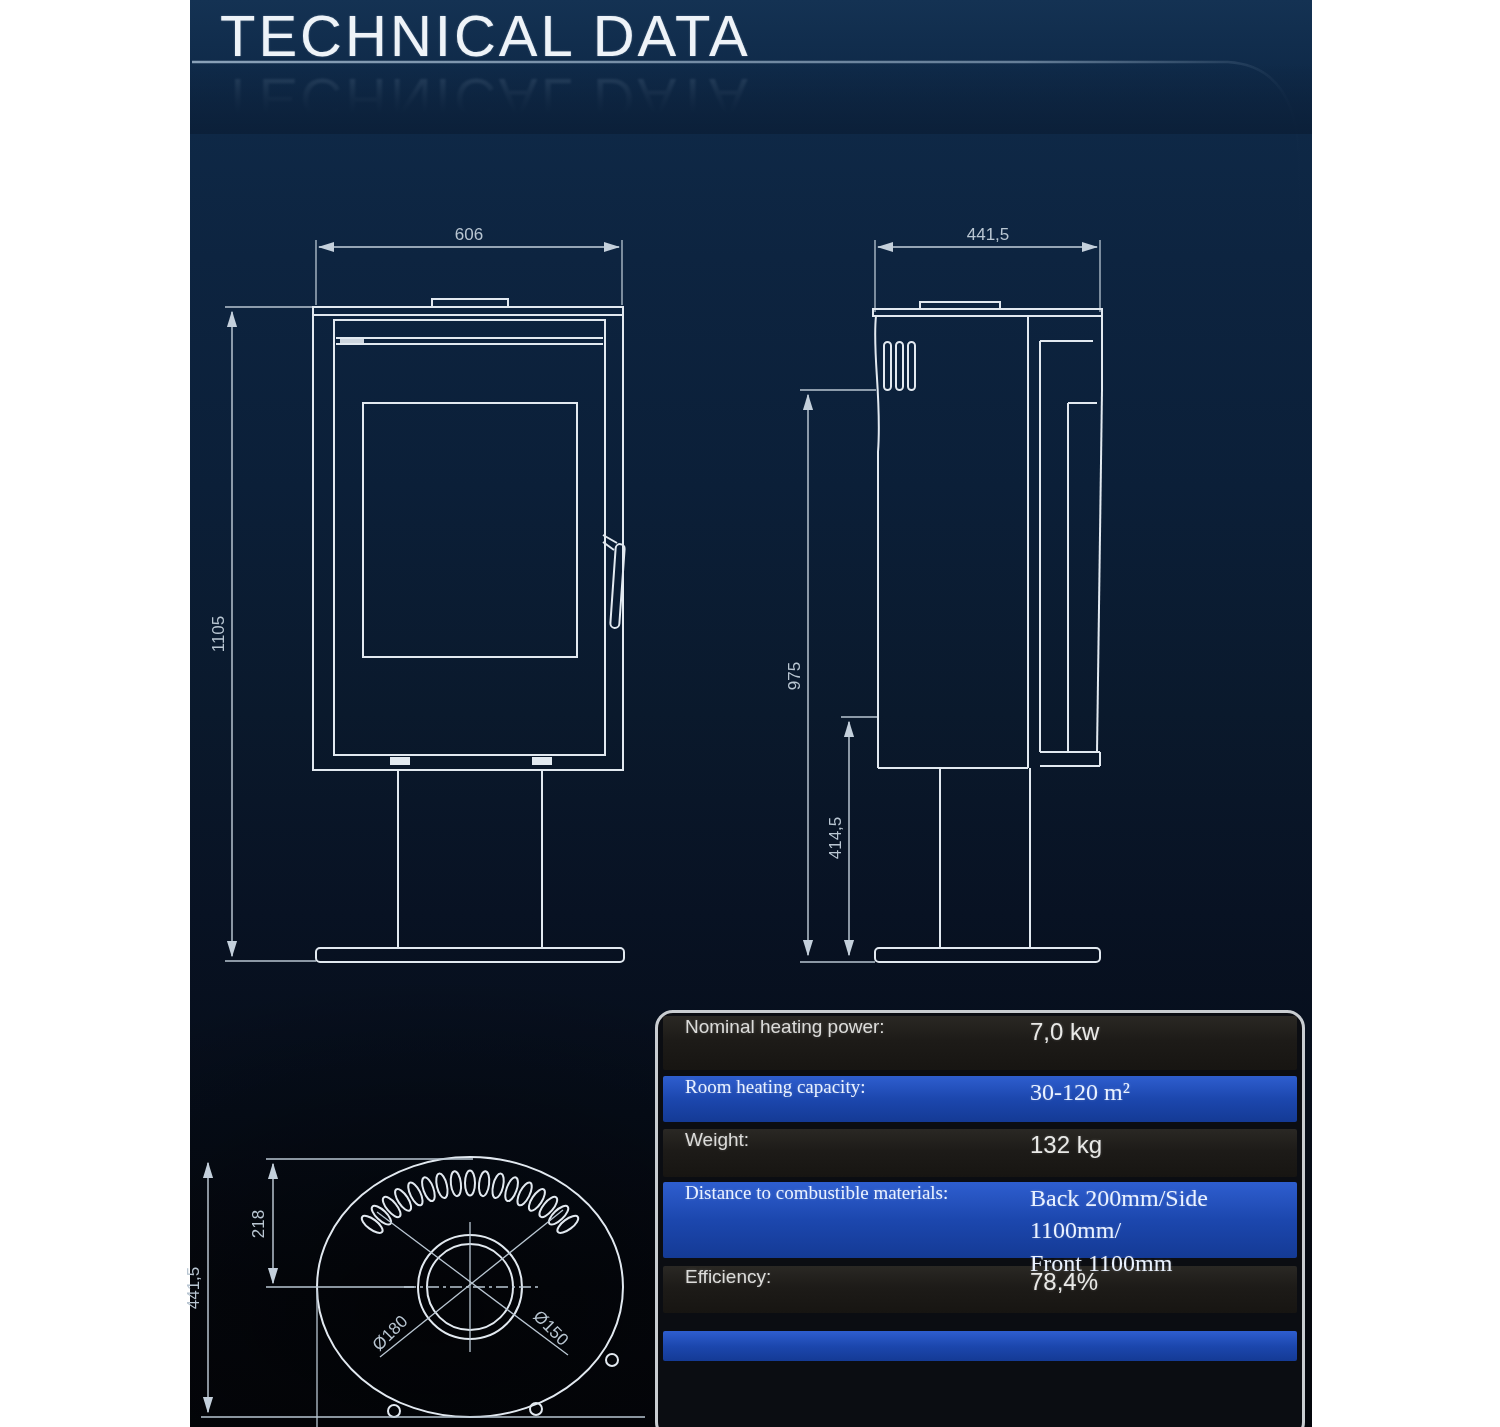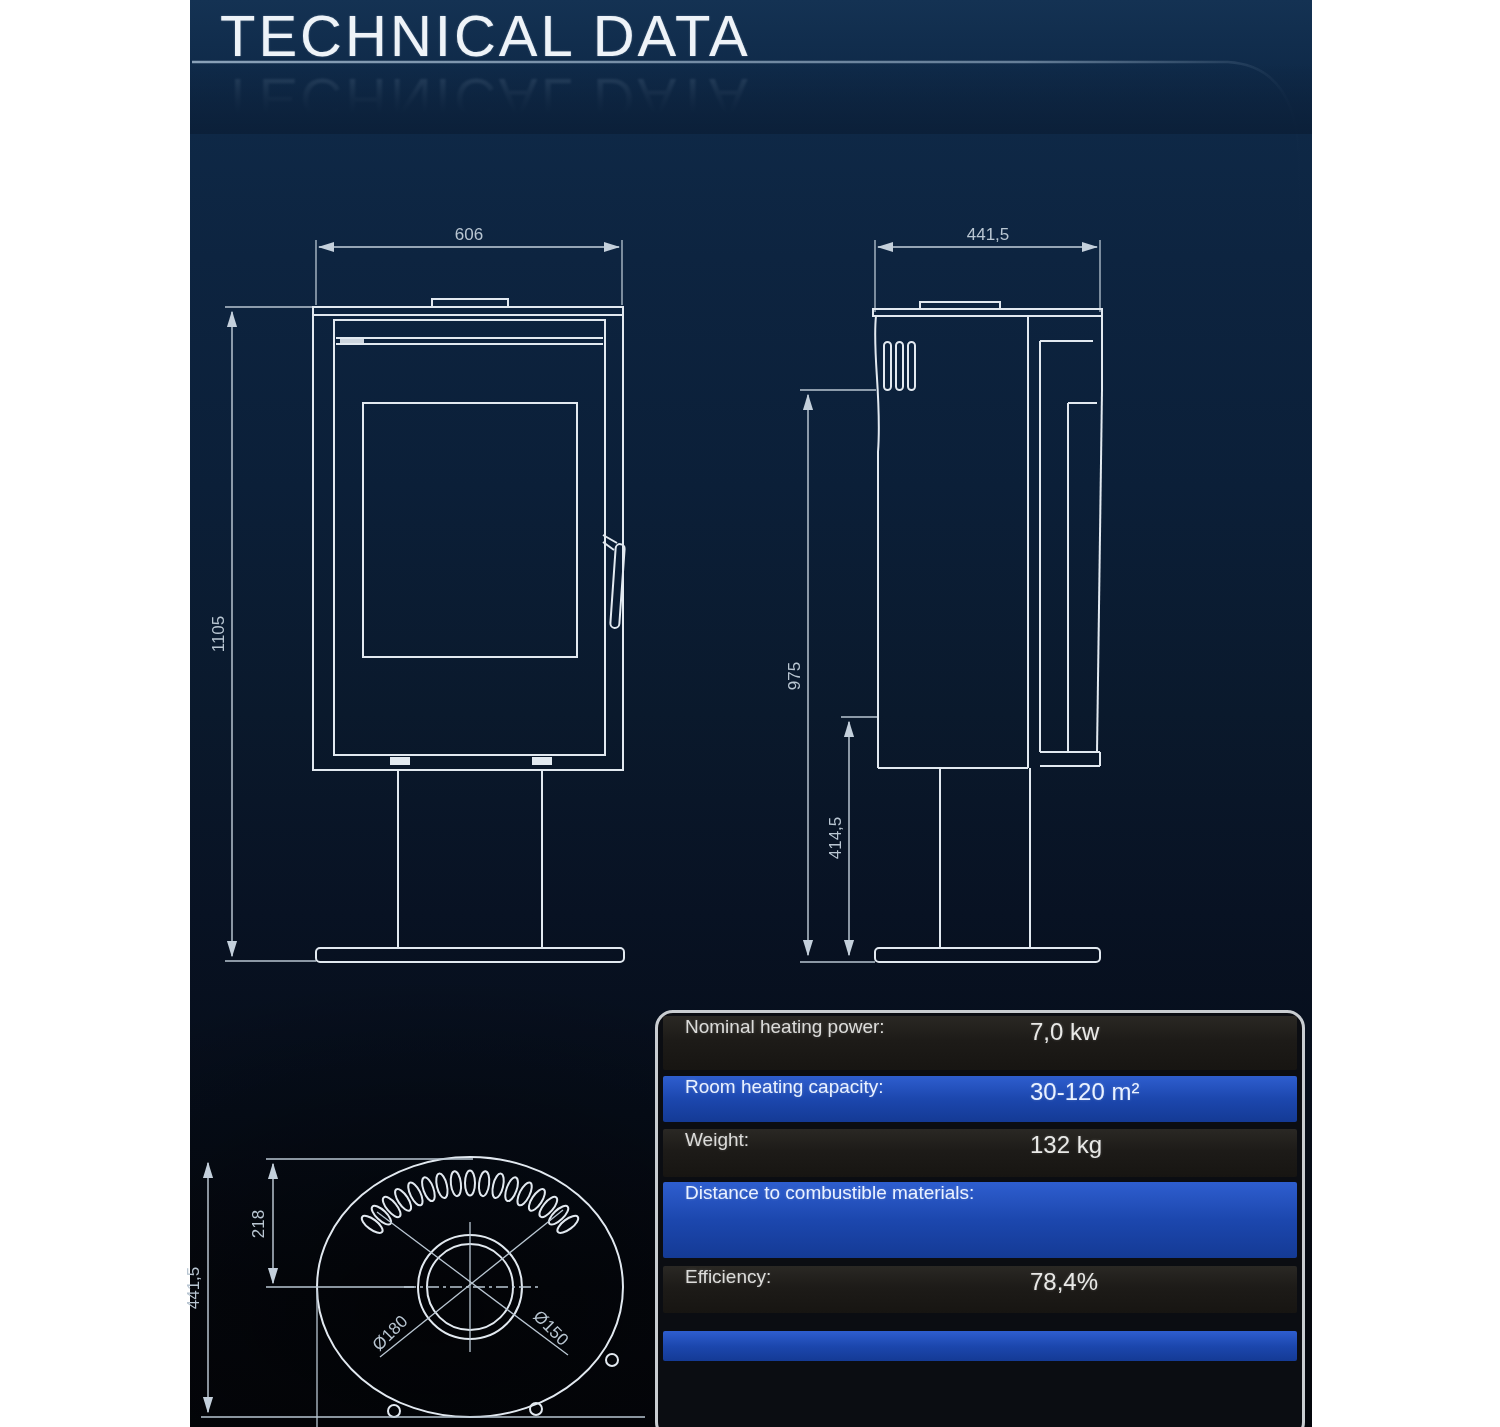--- a/index.html
+++ b/index.html
@@ -33,21 +33,21 @@
   
   .spec{position:absolute;left:655px;top:1010px;width:650px;height:430px;
         background:#0b0d12;border:3px solid #c9cdd1;border-radius:18px;
         box-sizing:border-box;padding:3px 5px;overflow:hidden;}
   .trow{display:flex;align-items:flex-start;margin-bottom:0;border-radius:2px;}
   .trow .tlabel{flex:0 0 345px;padding-left:22px;font-size:19px;color:#dcdcda;
         text-shadow:0 0 3px rgba(255,255,255,.22);}
   .trow .tvalue{flex:1;font-size:24px;color:#e9e9e7;text-shadow:0 0 3px rgba(255,255,255,.22);
         line-height:1.35;}
   .trow.dark{background:linear-gradient(180deg,#2a2824 0%,#1d1b18 45%,#171512 100%);}
-  .trow.blue{background:linear-gradient(180deg,#2e5ecf 0%,#1c47ae 50%,#143a95 100%);}
+  .trow.blue{background:linear-gradient(180deg,#2e5ecf 0%,#1c47ae 50%,#143a95 100%);font-family:Liberation Serif, serif;}
   .trow.blue .tlabel,.trow.blue .tvalue{color:#eaf2ff;}
   .gap{height:6px;}
 </style>
 </head>
 <body>
 
 <div class="page">
   <div class="stage"></div>
 
   <svg class="deco" viewBox="0 0 1500 1427">
@@ -204,20 +204,24 @@
       <div class="tvalue">30-120 m²</div>
     </div>
     <div class="gap" style="height:7px"></div>
     <div class="trow dark" style="height:48px">
       <div class="tlabel">Weight:</div>
       <div class="tvalue">132 kg</div>
     </div>
     <div class="gap" style="height:5px"></div>
     <div class="trow blue" style="height:76px">
       <div class="tlabel">Distance to combustible materials:</div>
+      <div class="tvalue">
+        <div>Back 200mm/Side 1100mm/</div>
+        <div>Front 1100mm</div>
+      </div>
     </div>
     <div class="gap" style="height:8px"></div>
     <div class="trow dark" style="height:47px">
       <div class="tlabel">Efficiency:</div>
       <div class="tvalue">78,4%</div>
     </div>
     <div class="gap" style="height:8px"></div>
     <div class="gap" style="height:8px"></div>
     <div class="gap" style="height:2px"></div>
     <div class="trow blue" style="height:30px"></div>

